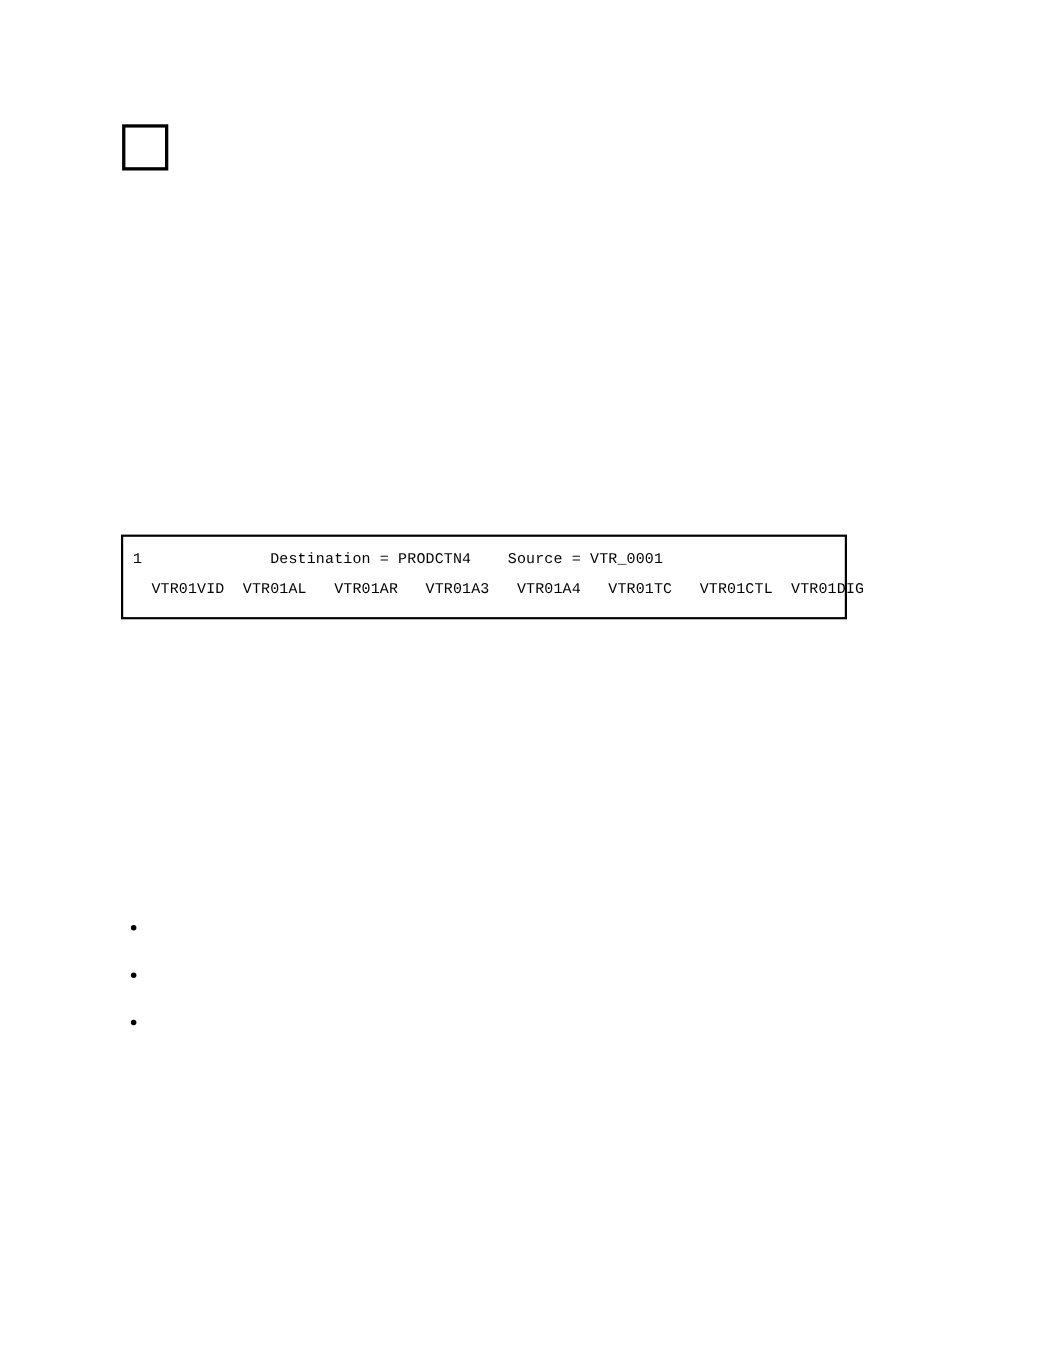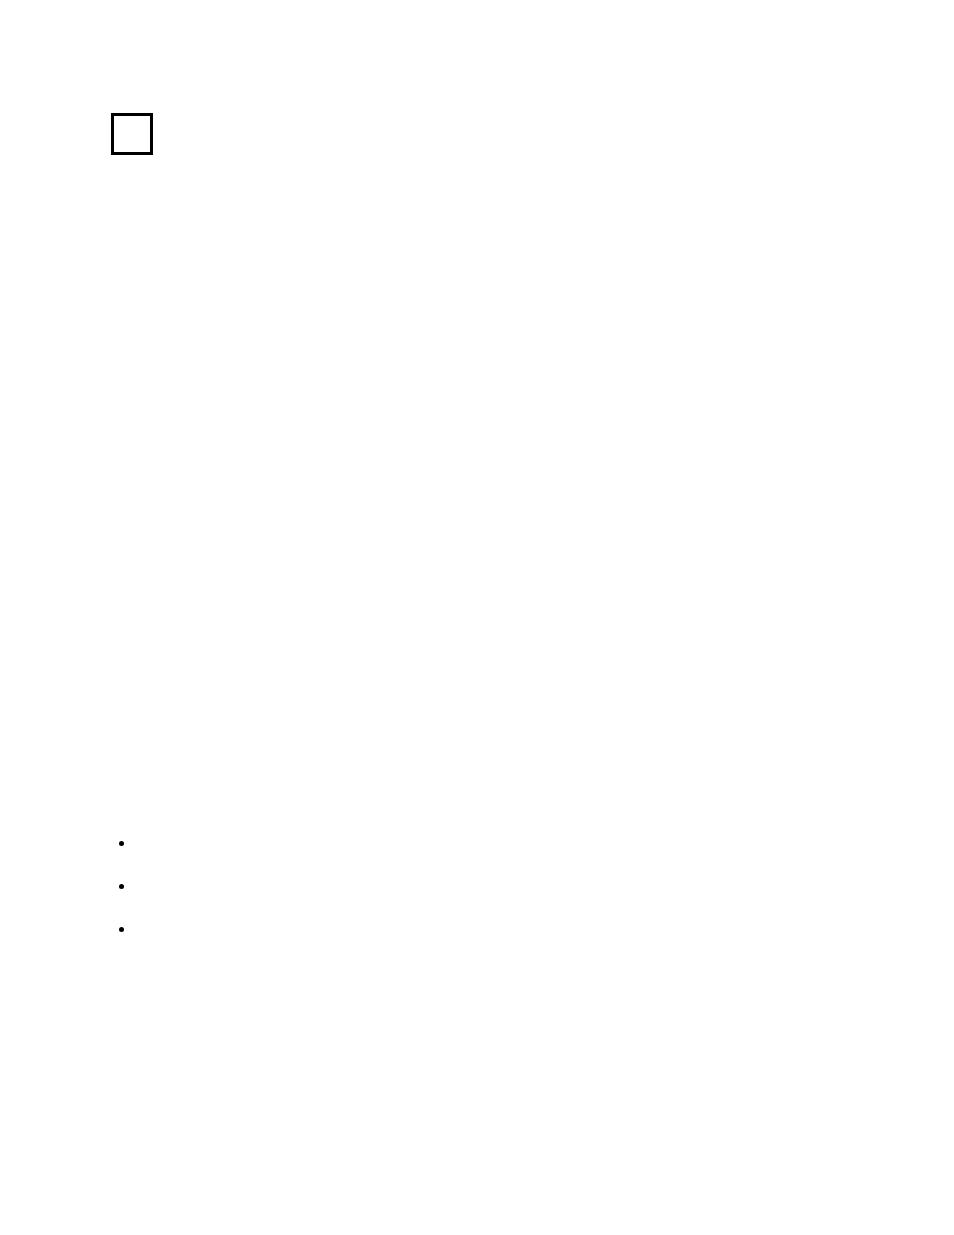--- a/index.html
+++ b/index.html
@@ -96,20 +96,24 @@
 </style>
 </head>
 <body>
 
 <div id="page">
 
   <div id="figure-marker-box">
     <span></span>
   </div>
 
+  <div id="status-panel">
+    <div class="mono-line" id="panel-header-line">1              Destination = PRODCTN4    Source = VTR_0001</div>
+    <div class="mono-line" id="panel-destination-row">  VTR01VID  VTR01AL   VTR01AR   VTR01A3   VTR01A4   VTR01TC   VTR01CTL  VTR01DIG</div>
+  </div>
 
   <ul id="bullet-list">
     <li class="bullet-item">
       <span class="bullet-marker"></span>
       <span class="bullet-text"></span>
     </li>
     <li class="bullet-item">
       <span class="bullet-marker"></span>
       <span class="bullet-text"></span>
     </li>

